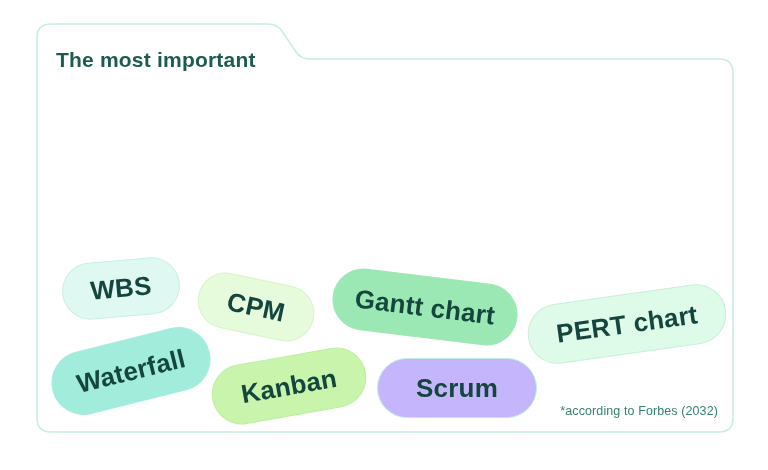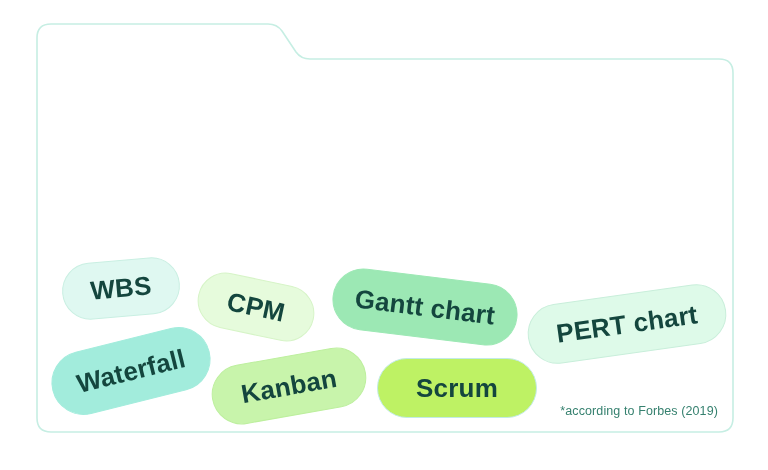--- a/index.html
+++ b/index.html
@@ -72,20 +72,21 @@
              V 418
              Q 733 432 719 432
              H 51
              Q 37 432 37 418
              V 38
              Q 37 24 51 24
              Z" fill="none" stroke="#c6eee3" stroke-width="1.6"></path>
   </svg>
 
   <div class="title">
+    <div>The most important</div>
   </div>
 
   <div class="pill pill-wbs" style="background: rgb(223, 248, 241); border-color: rgb(201, 239, 226); color: rgb(20, 70, 62);">
     <span>WBS</span>
   </div>
 
   <div class="pill pill-cpm" style="background: rgb(230, 251, 220); border-color: rgb(214, 244, 199); color: rgb(20, 70, 62);">
     <span>CPM</span>
   </div>
 
@@ -98,19 +99,19 @@
   </div>
 
   <div class="pill pill-waterfall" style="background: rgb(162, 236, 220); border-color: rgb(162, 236, 220); color: rgb(20, 70, 62);">
     <span>Waterfall</span>
   </div>
 
   <div class="pill pill-kanban" style="background: rgb(200, 244, 171); border-color: rgb(189, 239, 158); color: rgb(20, 70, 62);">
     <span>Kanban</span>
   </div>
 
-  <div class="pill pill-scrum" style="background: #bef264; border-color: rgb(194, 235, 230); color: rgb(20, 70, 62);">
+  <div class="pill pill-scrum" style="background: #c4b5fd; border-color: rgb(194, 235, 230); color: rgb(20, 70, 62);">
     <span>Scrum</span>
   </div>
 
-  <div class="footnote">*according to Forbes (2019)</div>
+  <div class="footnote">*according to Forbes (2032)</div>
 
 </div>
 
 </body></html>

